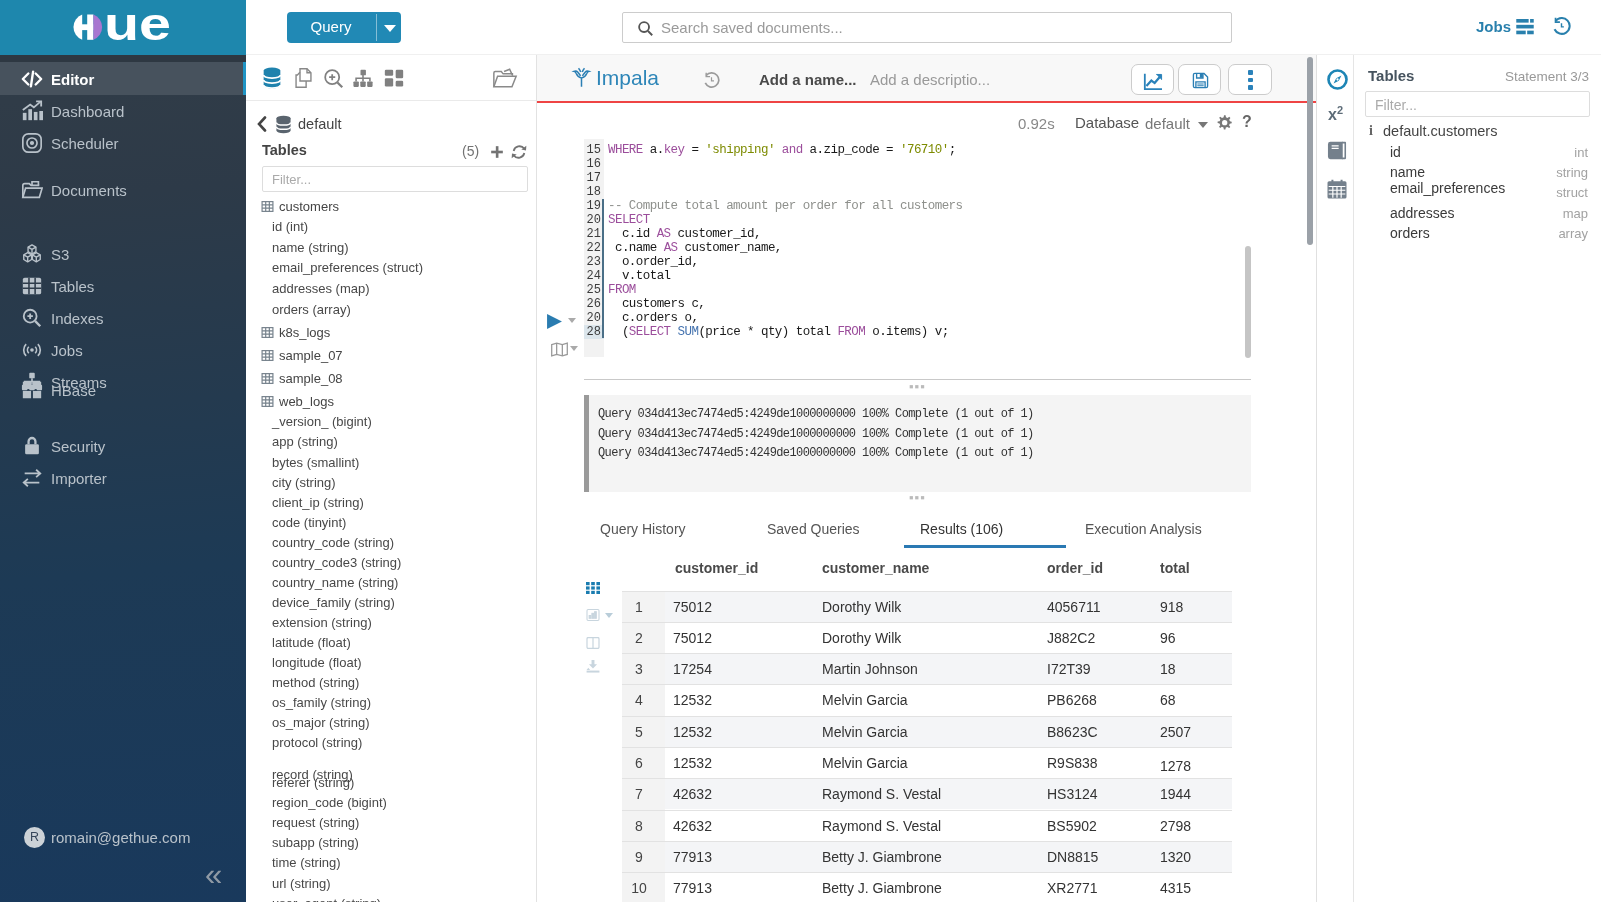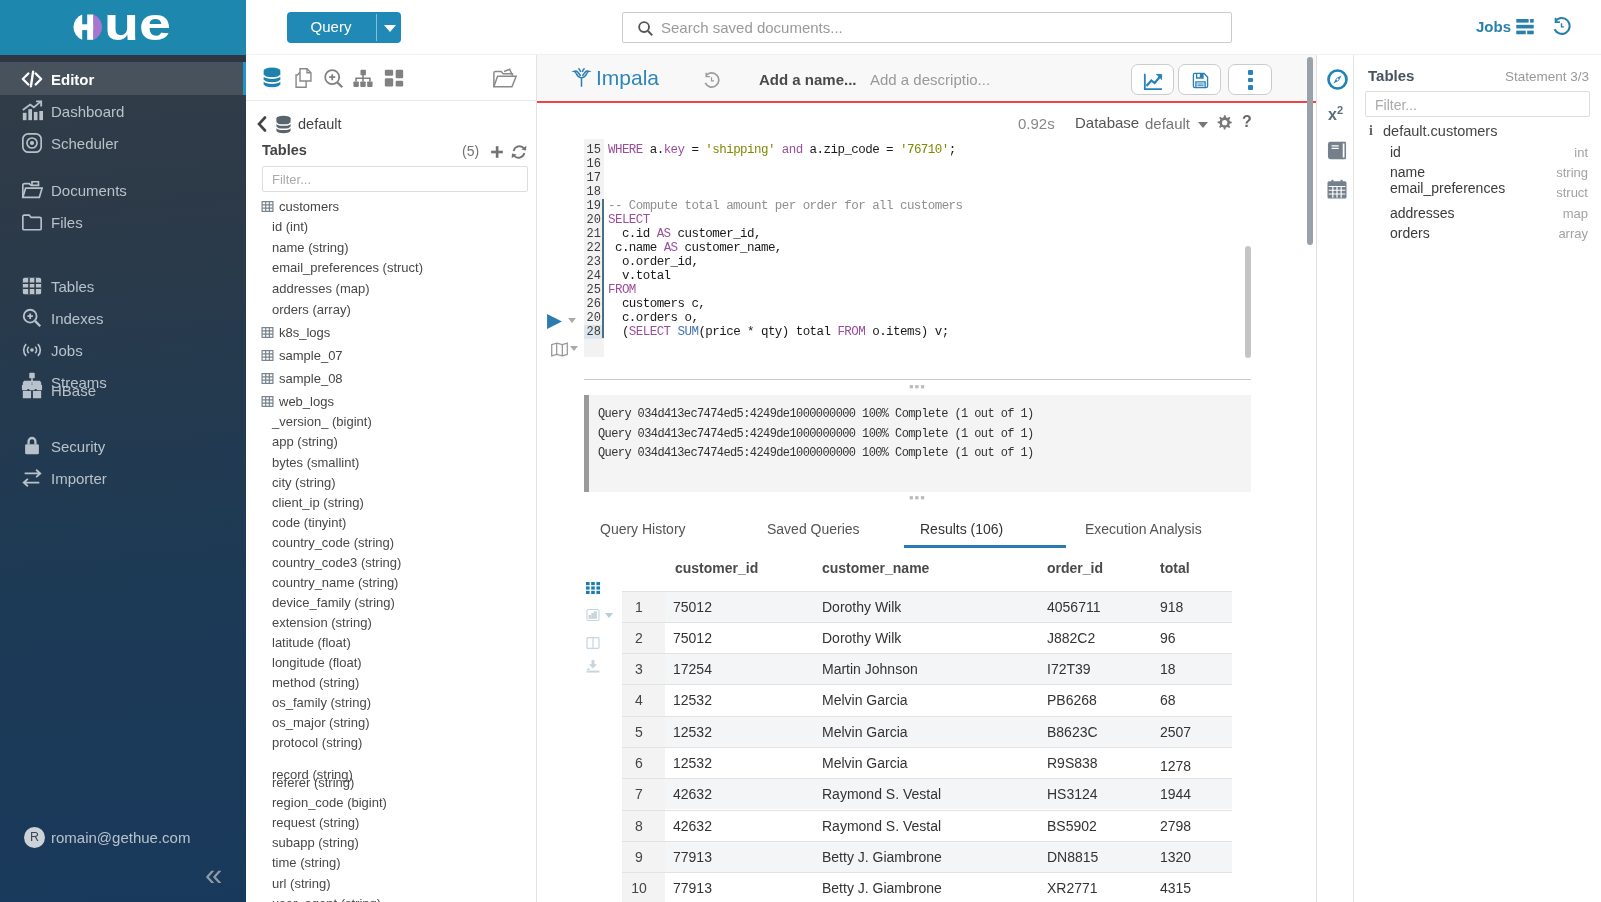--- a/index.html
+++ b/index.html
@@ -121,25 +121,30 @@
     <span class="lbl">Scheduler</span>
   </div>
   <div class="navitem" style="top:174px">
     <svg class="ic" viewBox="0 0 24 24" fill="none" stroke="#b9c2ca" stroke-width="1.8">
         <path d="M2 20 L2 7 Q2 5 4 5 L9 5 L11 7 L20 7"></path>
         <path d="M2 20 L5 10 L23 10 L20 20 Z"></path>
         <path d="M12 6.5 L12 3 L19 3 L19 6.5"></path>
       </svg>
     <span class="lbl">Documents</span>
   </div>
-  <div class="navitem" style="top:206px">
-    <svg class="ic" viewBox="0 0 24 24" fill="none" stroke="#b9c2ca" stroke-width="1.8">
-        <path d="M2 19 L2 6 Q2 4.5 3.5 4.5 L9 4.5 L11 7 L20.5 7 Q22 7 22 8.5 L22 19 Q22 20.5 20.5 20.5 L3.5 20.5 Q2 20.5 2 19 Z"></path>
-      </svg>
-    <span class="lbl">Files</span>
+  <div class="navitem" style="top:238px">
+    <svg class="ic" viewBox="0 0 24 24" fill="none" stroke="#b9c2ca" stroke-width="1.5" stroke-linejoin="round">
+        <path d="M12 2 L16.3 4.5 L16.3 9.5 L12 12 L7.7 9.5 L7.7 4.5 Z"></path>
+        <path d="M7.7 4.5 L12 7 L16.3 4.5 M12 7 L12 12"></path>
+        <path d="M7.3 10.5 L11.6 13 L11.6 18 L7.3 20.5 L3 18 L3 13 Z"></path>
+        <path d="M3 13 L7.3 15.5 L11.6 13 M7.3 15.5 L7.3 20.5"></path>
+        <path d="M16.7 10.5 L21 13 L21 18 L16.7 20.5 L12.4 18 L12.4 13 Z"></path>
+        <path d="M12.4 13 L16.7 15.5 L21 13 M16.7 15.5 L16.7 20.5"></path>
+      </svg>
+    <span class="lbl">S3</span>
   </div>
   <div class="navitem" style="top:270px">
     <svg class="ic" viewBox="0 0 24 24">
         <rect x="2" y="3" width="20" height="18" rx="2" fill="#b9c2ca"></rect>
         <path d="M2 9 L22 9 M2 14.5 L22 14.5 M8.7 3 L8.7 21 M15.4 3 L15.4 21" stroke="#2e3c4b" stroke-width="1.7" fill="none"></path>
       </svg>
     <span class="lbl">Tables</span>
   </div>
   <div class="navitem" style="top:302px">
     <svg class="ic" viewBox="0 0 24 24" fill="none" stroke="#b9c2ca" stroke-width="2">

